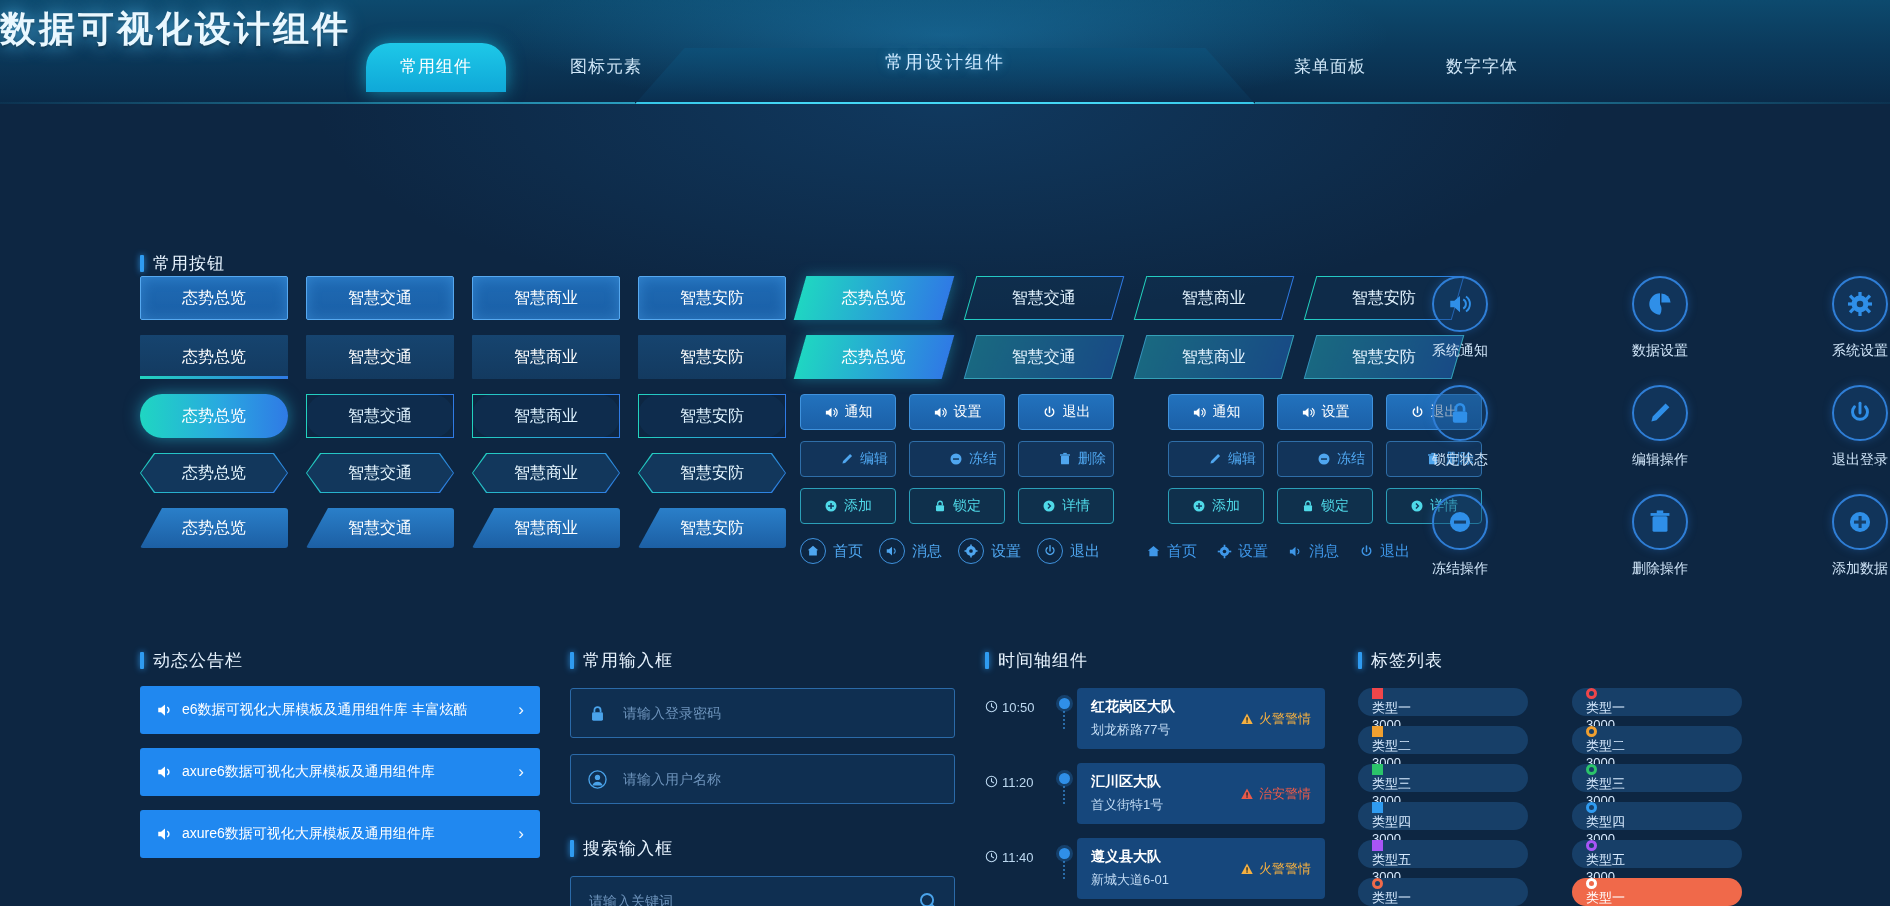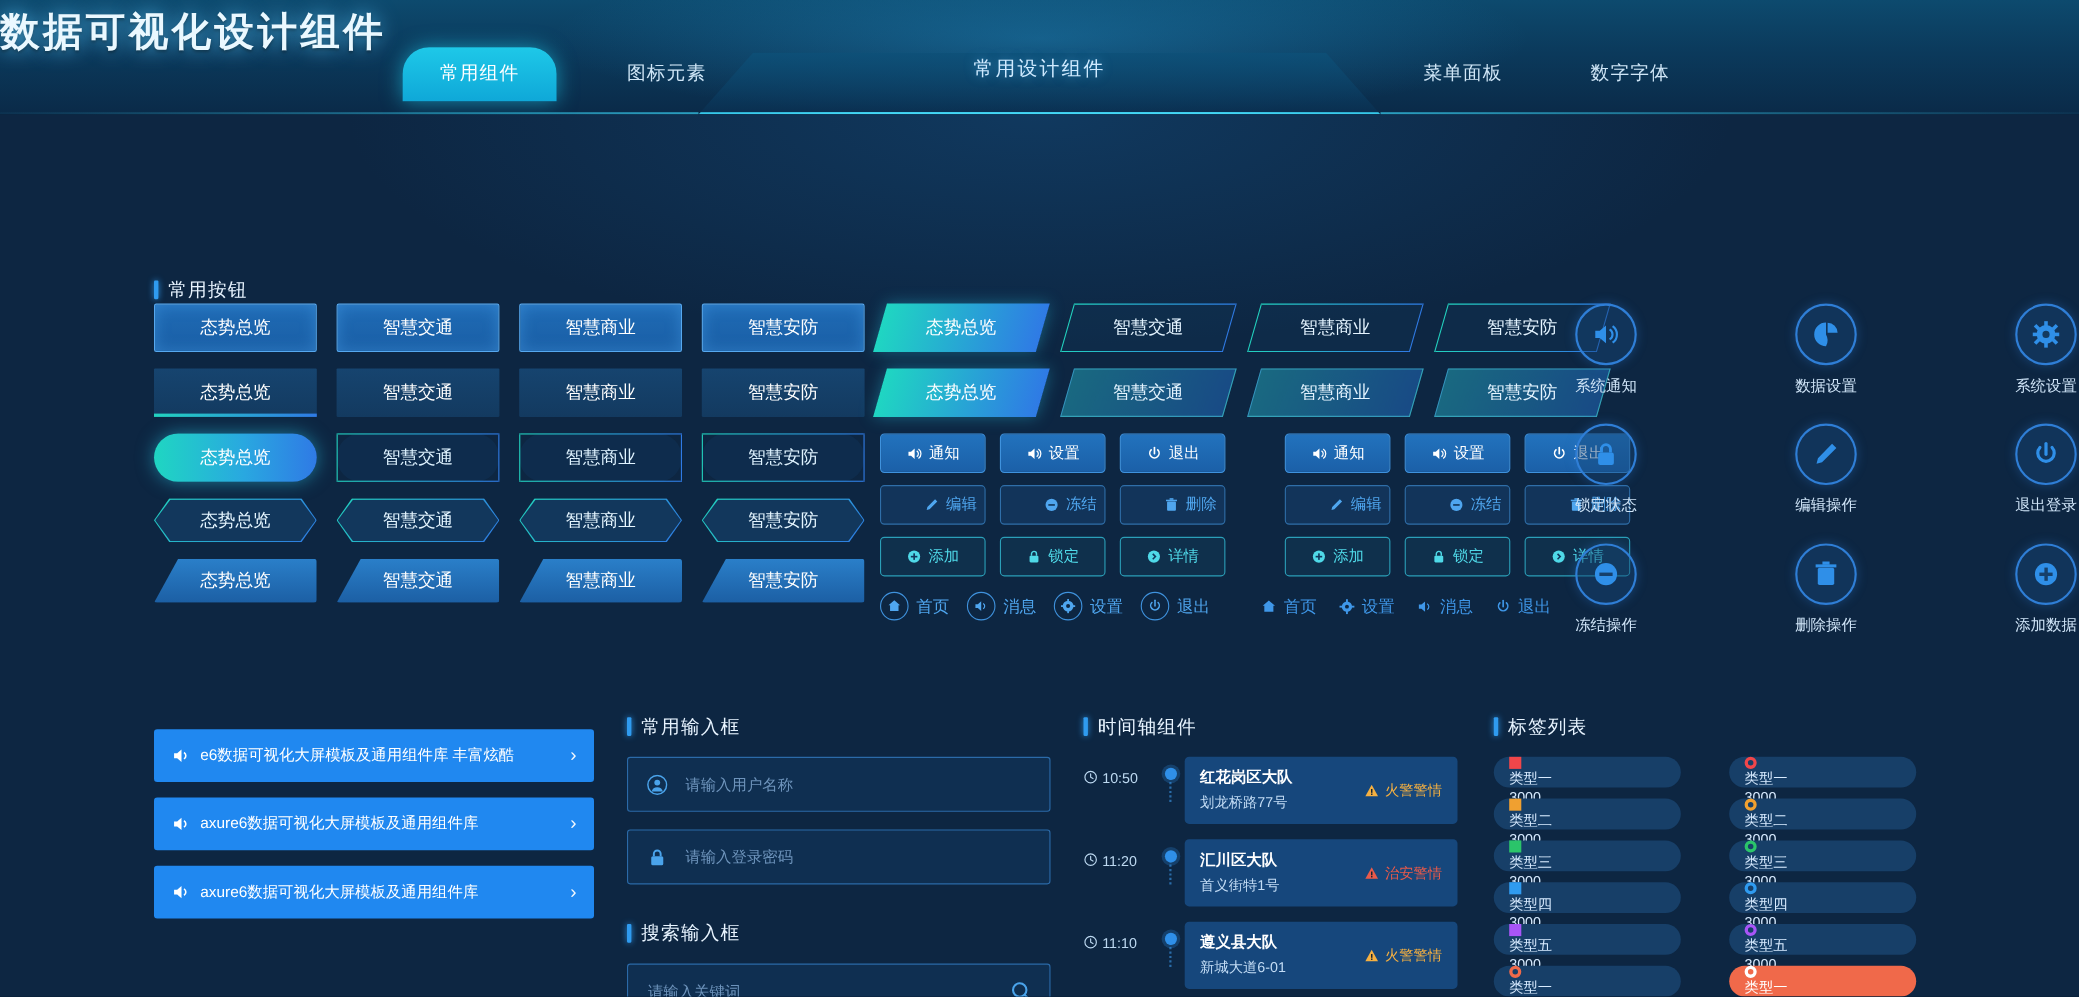--- a/index.html
+++ b/index.html
@@ -682,20 +682,21 @@
               <rect x="4.3" y="7.1" width="7.4" height="1.9" fill="#16406b"></rect>
               <rect x="7.1" y="4.3" width="1.9" height="7.4" fill="#16406b"></rect>
             </svg>
           </div>
         <div class="circ-label">添加数据</div>
         </div>
     </div>
   </div>
 
   <div class="panel p-notice">
+    <div class="sec-title">动态公告栏</div>
     <div class="notice-item">
       <svg width="18" height="18" viewBox="0 0 16 16">
           <path d="M2 6v4h2.5L8 13V3L4.5 6H2z" fill="#fff"></path>
           <path d="M10 5.4a3 3 0 010 5.2" stroke="#fff" stroke-width="1.3" fill="none"></path>
         </svg>
       <span class="txt">e6数据可视化大屏模板及通用组件库 丰富炫酷</span>
       <span class="arr">›</span>
     </div>
     <div class="notice-item">
       <svg width="18" height="18" viewBox="0 0 16 16">
@@ -710,38 +711,38 @@
           <path d="M2 6v4h2.5L8 13V3L4.5 6H2z" fill="#fff"></path>
           <path d="M10 5.4a3 3 0 010 5.2" stroke="#fff" stroke-width="1.3" fill="none"></path>
         </svg>
       <span class="txt">axure6数据可视化大屏模板及通用组件库</span>
       <span class="arr">›</span>
     </div>
   </div>
 
   <div class="panel p-input">
     <div class="sec-title">常用输入框</div>
+    <div class="inputbox">
+      <span class="ic">
+          <svg width="19" height="19" viewBox="0 0 16 16">
+            <rect x="3.4" y="7" width="9.2" height="7" rx="1.2" fill="currentColor"></rect>
+            <path d="M5.4 7V5.2a2.6 2.6 0 015.2 0V7" stroke="currentColor" stroke-width="1.5" fill="none"></path>
+          </svg>
+        </span>
+      <input value="" placeholder="请输入登录密码" style="">
+    </div>
     <div class="inputbox">
       <span class="ic">
           <svg width="19" height="19" viewBox="0 0 20 20">
             <circle cx="10" cy="10" r="9" fill="none" stroke="currentColor" stroke-width="1.4"></circle>
             <circle cx="10" cy="7.8" r="2.8" fill="currentColor"></circle>
             <path d="M4.6 16.4a5.6 5.6 0 0110.8 0" fill="currentColor"></path>
           </svg>
         </span>
       <input value="" placeholder="请输入用户名称" style="">
-    </div>
-    <div class="inputbox">
-      <span class="ic">
-          <svg width="19" height="19" viewBox="0 0 16 16">
-            <rect x="3.4" y="7" width="9.2" height="7" rx="1.2" fill="currentColor"></rect>
-            <path d="M5.4 7V5.2a2.6 2.6 0 015.2 0V7" stroke="currentColor" stroke-width="1.5" fill="none"></path>
-          </svg>
-        </span>
-      <input value="" placeholder="请输入登录密码" style="">
     </div>
   </div>
 
   <div class="panel p-search">
     <div class="sec-title">搜索输入框</div>
     <div class="searchbox">
       <input value="" placeholder="请输入关键词" style="">
       <span class="sbtn-ic">
           <svg width="21" height="21" viewBox="0 0 20 20">
             <circle cx="8.6" cy="8.6" r="5.8" fill="none" stroke="currentColor" stroke-width="1.8"></circle>
@@ -811,21 +812,21 @@
             </div>
         </div>
       </div>
 
       <div class="tl-row">
         <div class="tl-time">
           <svg width="13" height="13" viewBox="0 0 16 16">
               <circle cx="8" cy="8" r="6.4" fill="none" stroke="currentColor" stroke-width="1.3"></circle>
               <path d="M8 4.4V8l2.6 1.6" stroke="currentColor" stroke-width="1.3" fill="none" stroke-linecap="round"></path>
             </svg>
-          <span>11:10</span>
+          <span>11:40</span>
           </div>
         <div class="tl-axis">
             <div class="tl-line"></div>
             <div class="tl-dot"></div>
           </div>
         <div class="tl-card">
           <div class="info">
             <div class="t1">遵义县大队</div>
             <div class="t2">新城大道6-01</div>
           </div>

